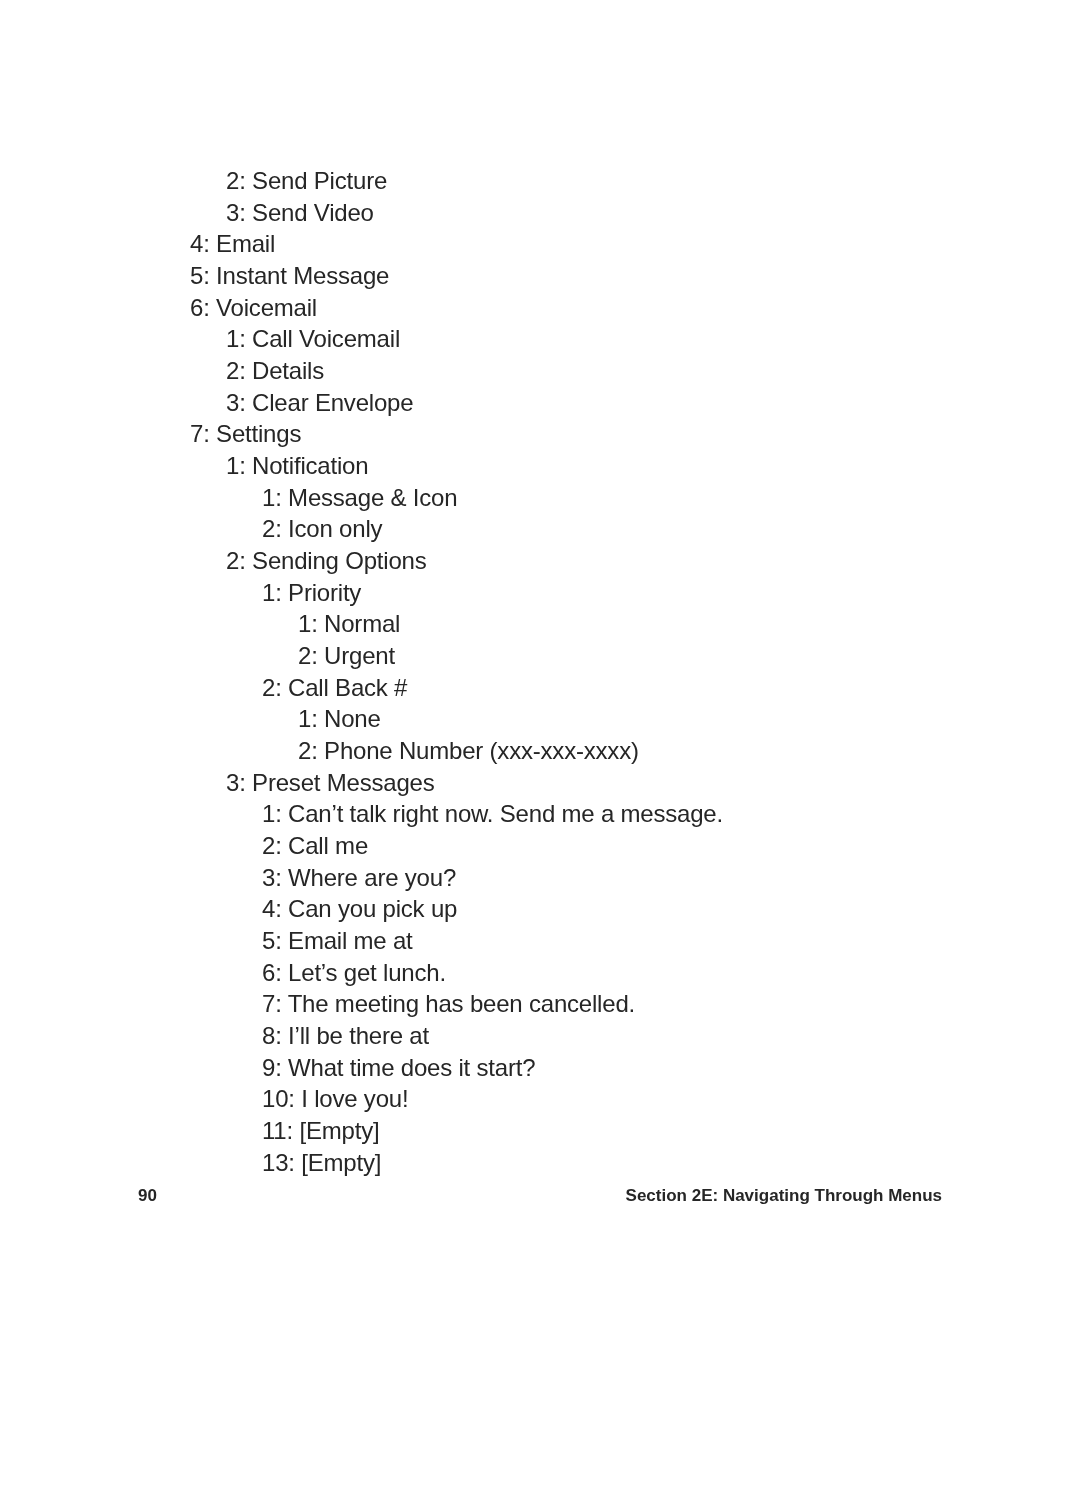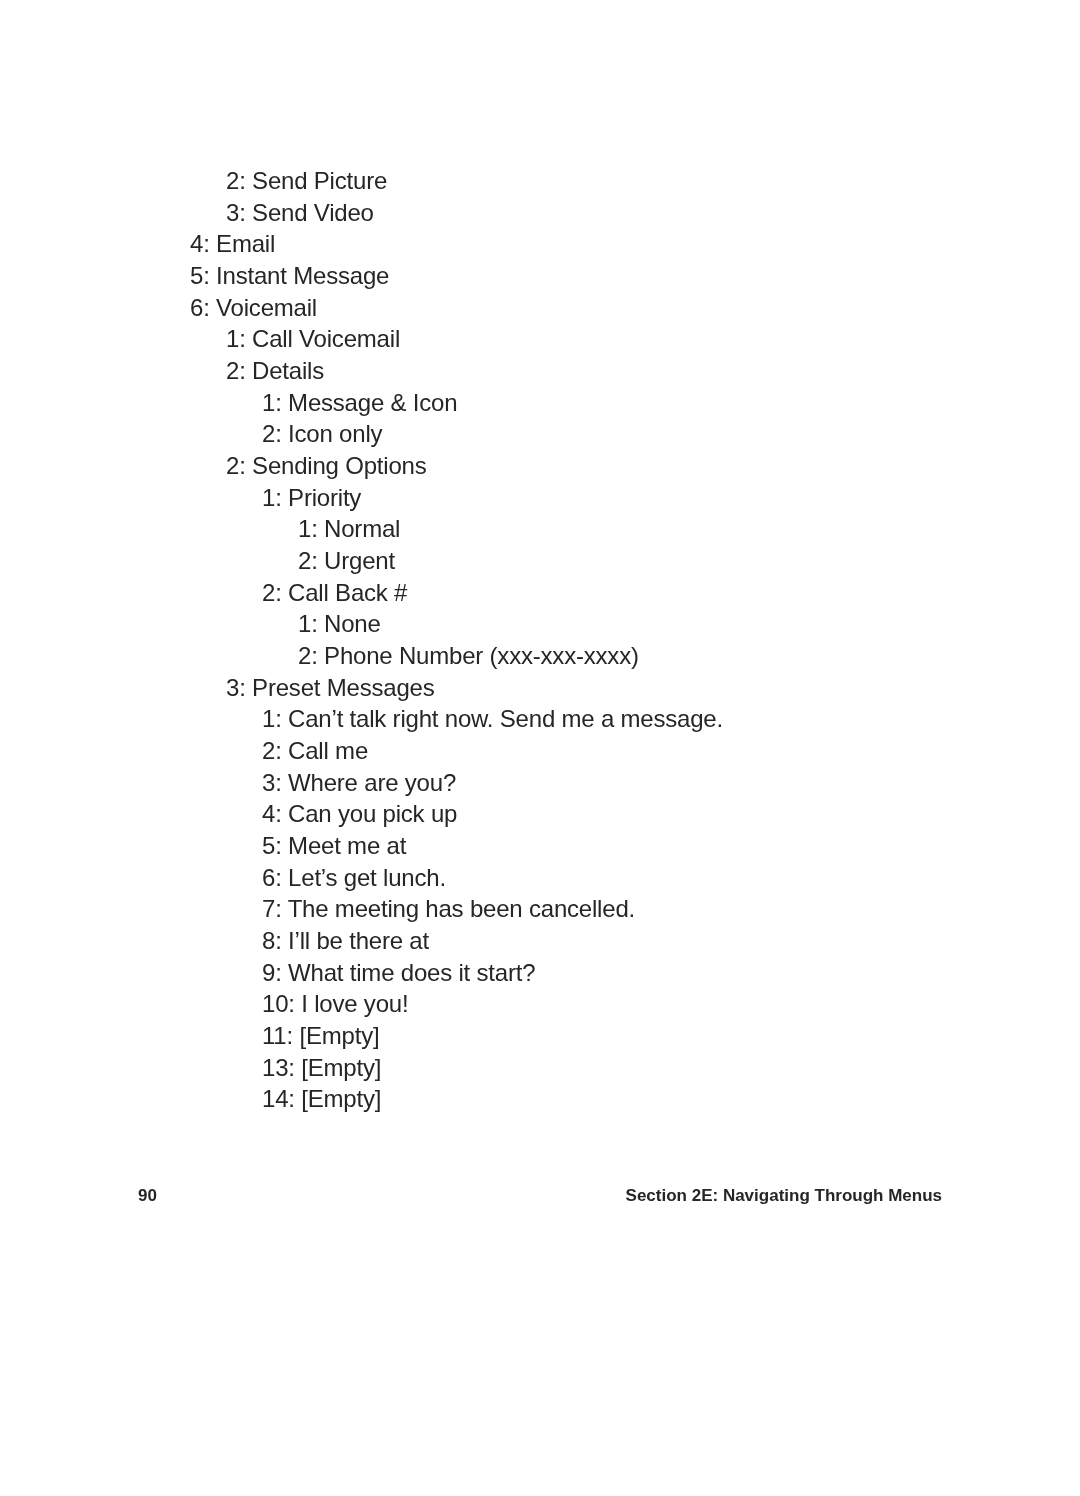--- a/index.html
+++ b/index.html
@@ -61,41 +61,43 @@
 <body>
 
 <div class="page-content" id="menu-tree">
     <div class="menu-entry indent-2">2: Send Picture</div>
     <div class="menu-entry indent-2">3: Send Video</div>
     <div class="menu-entry indent-1">4: Email</div>
     <div class="menu-entry indent-1">5: Instant Message</div>
     <div class="menu-entry indent-1">6: Voicemail</div>
     <div class="menu-entry indent-2">1: Call Voicemail</div>
     <div class="menu-entry indent-2">2: Details</div>
+    <div class="menu-entry indent-2">3: Clear Envelope</div>
+    <div class="menu-entry indent-1">7: Settings</div>
+    <div class="menu-entry indent-2">1: Notification</div>
     <div class="menu-entry indent-3">1: Message &amp; Icon</div>
     <div class="menu-entry indent-3">2: Icon only</div>
     <div class="menu-entry indent-2">2: Sending Options</div>
     <div class="menu-entry indent-3">1: Priority</div>
     <div class="menu-entry indent-4">1: Normal</div>
     <div class="menu-entry indent-4">2: Urgent</div>
     <div class="menu-entry indent-3">2: Call Back #</div>
     <div class="menu-entry indent-4">1: None</div>
     <div class="menu-entry indent-4">2: Phone Number (xxx-xxx-xxxx)</div>
     <div class="menu-entry indent-2">3: Preset Messages</div>
     <div class="menu-entry indent-3">1: Can’t talk right now. Send me a message.</div>
     <div class="menu-entry indent-3">2: Call me</div>
     <div class="menu-entry indent-3">3: Where are you?</div>
     <div class="menu-entry indent-3">4: Can you pick up</div>
-    <div class="menu-entry indent-3">5: Meet me at</div>
+    <div class="menu-entry indent-3">5: Email me at</div>
     <div class="menu-entry indent-3">6: Let’s get lunch.</div>
     <div class="menu-entry indent-3">7: The meeting has been cancelled.</div>
     <div class="menu-entry indent-3">8: I’ll be there at</div>
     <div class="menu-entry indent-3">9: What time does it start?</div>
     <div class="menu-entry indent-3">10: I love you!</div>
     <div class="menu-entry indent-3">11: [Empty]</div>
     <div class="menu-entry indent-3">13: [Empty]</div>
-    <div class="menu-entry indent-3">14: [Empty]</div>
   </div>
 
 <div class="footer">
   <span class="page-number">90</span>
   <span class="section-title">Section 2E: Navigating Through Menus</span>
 </div>
 
 </body></html>

